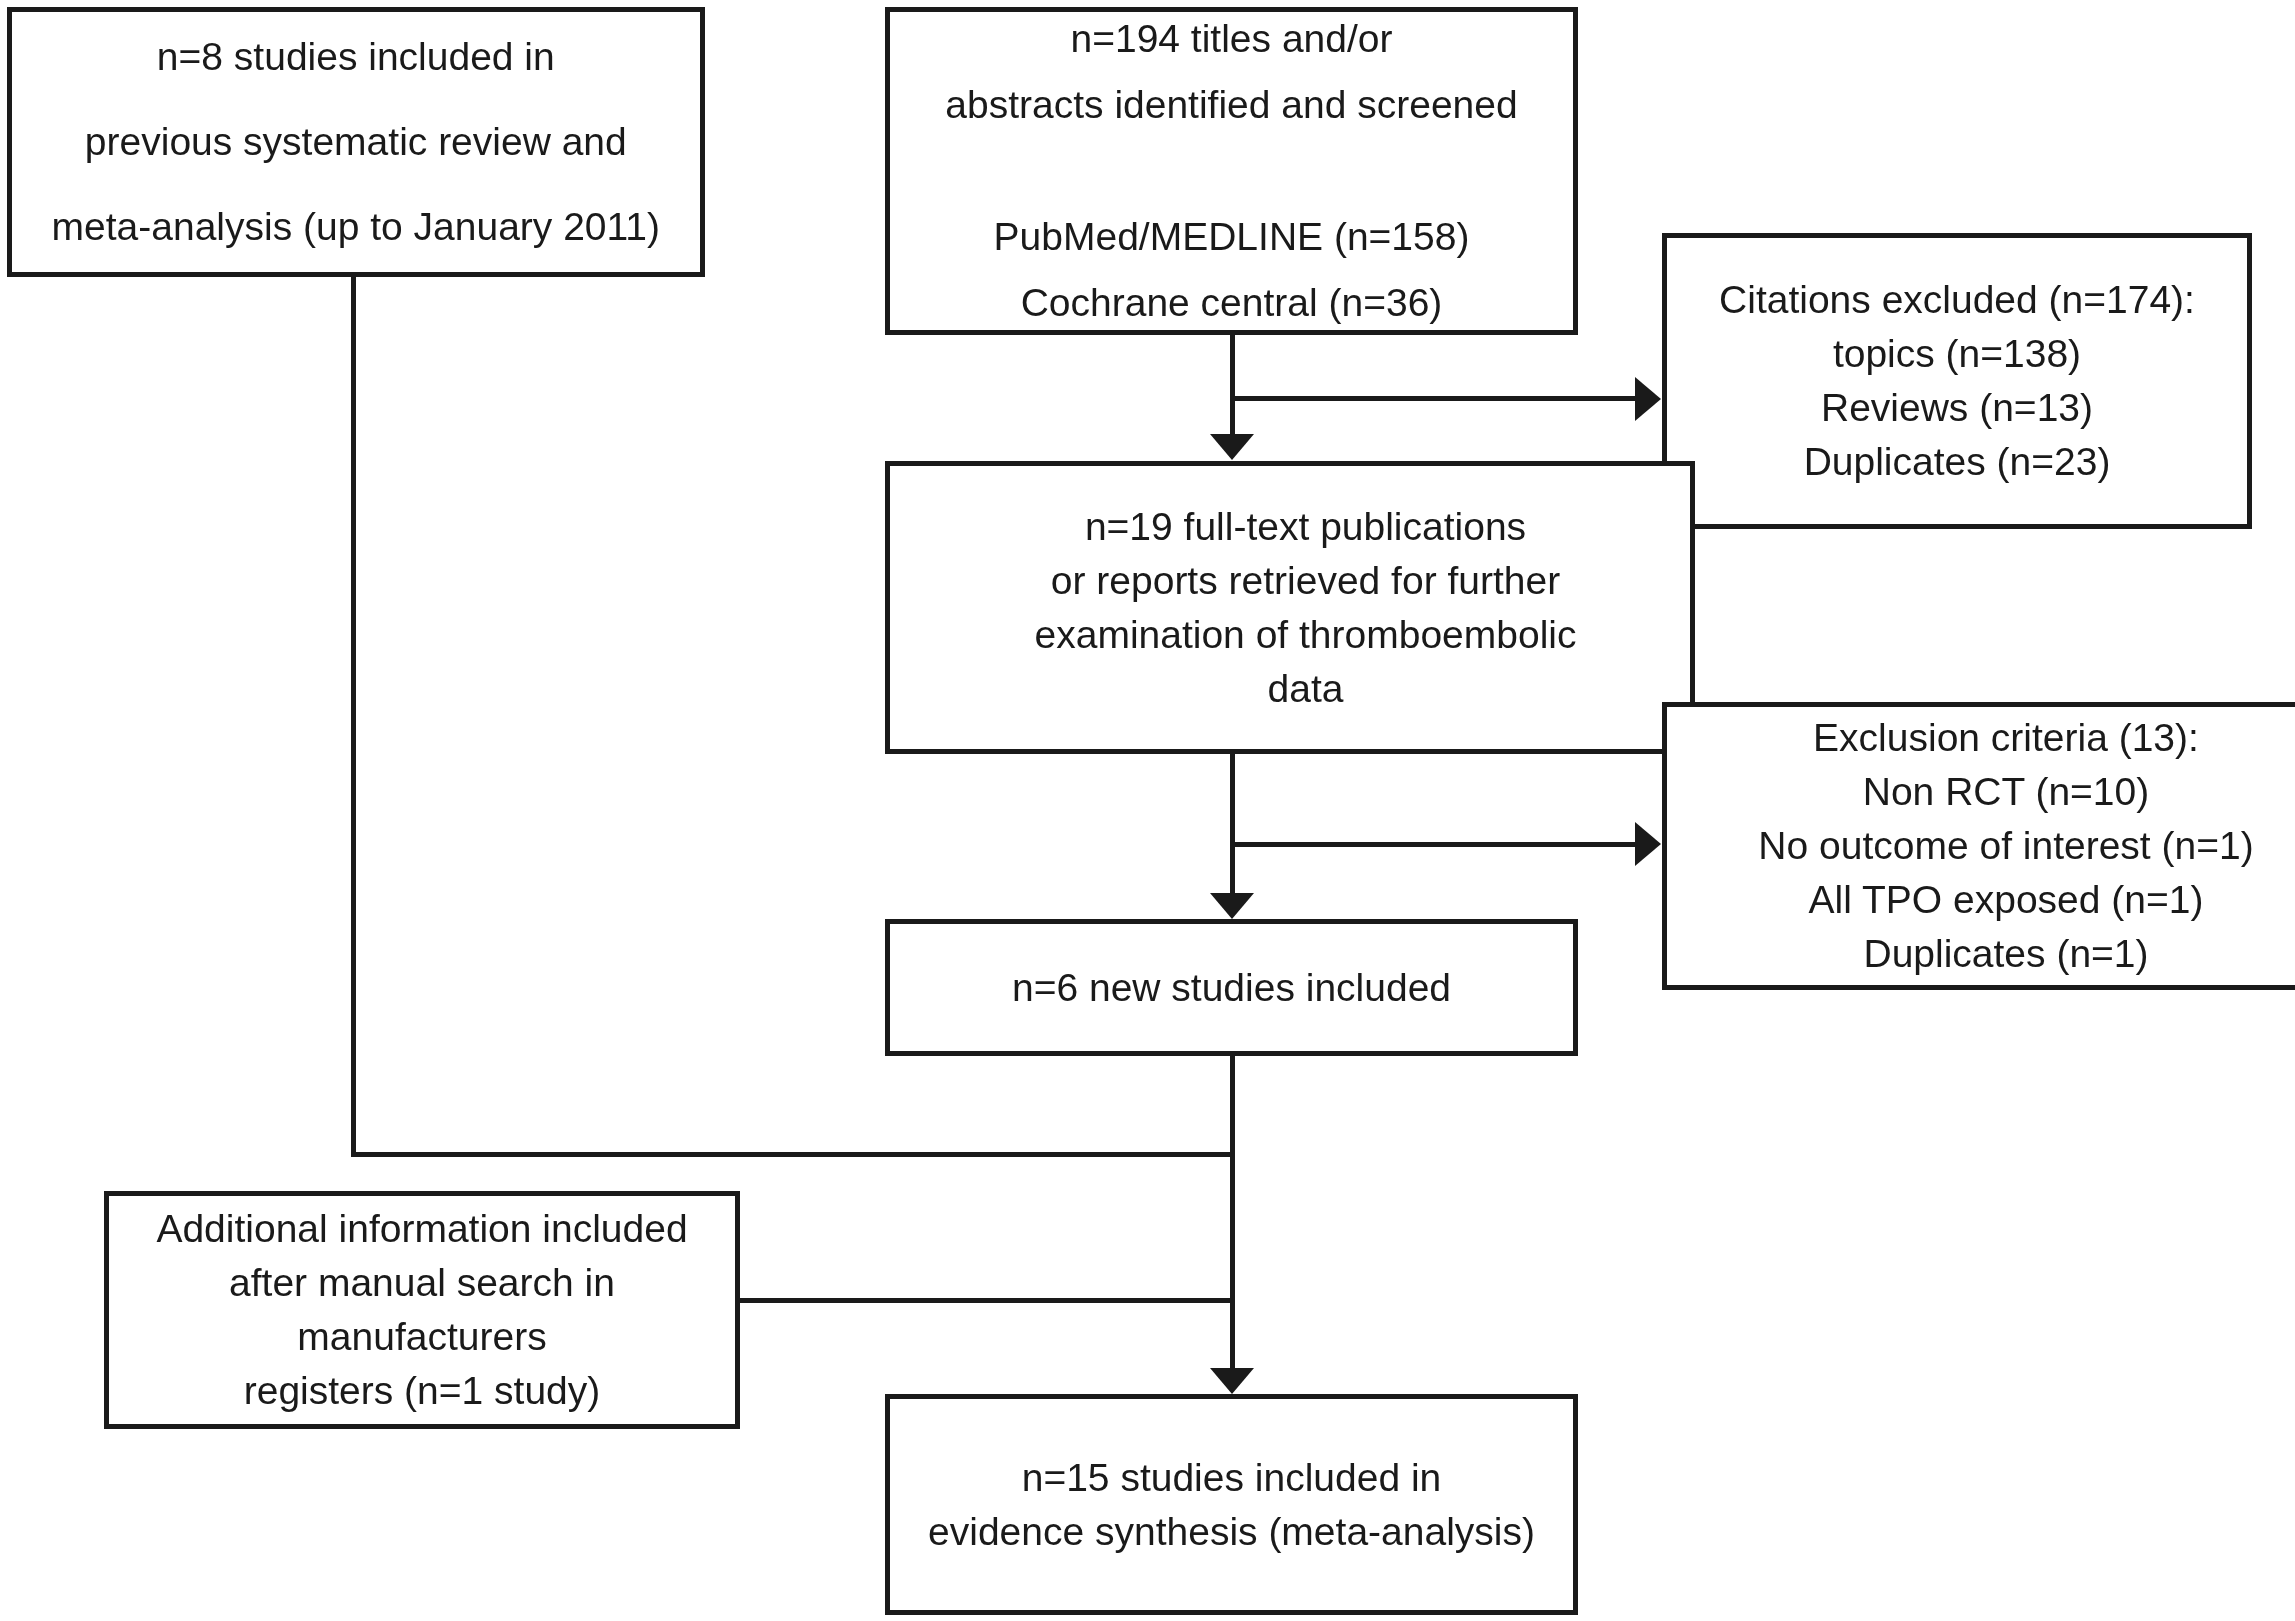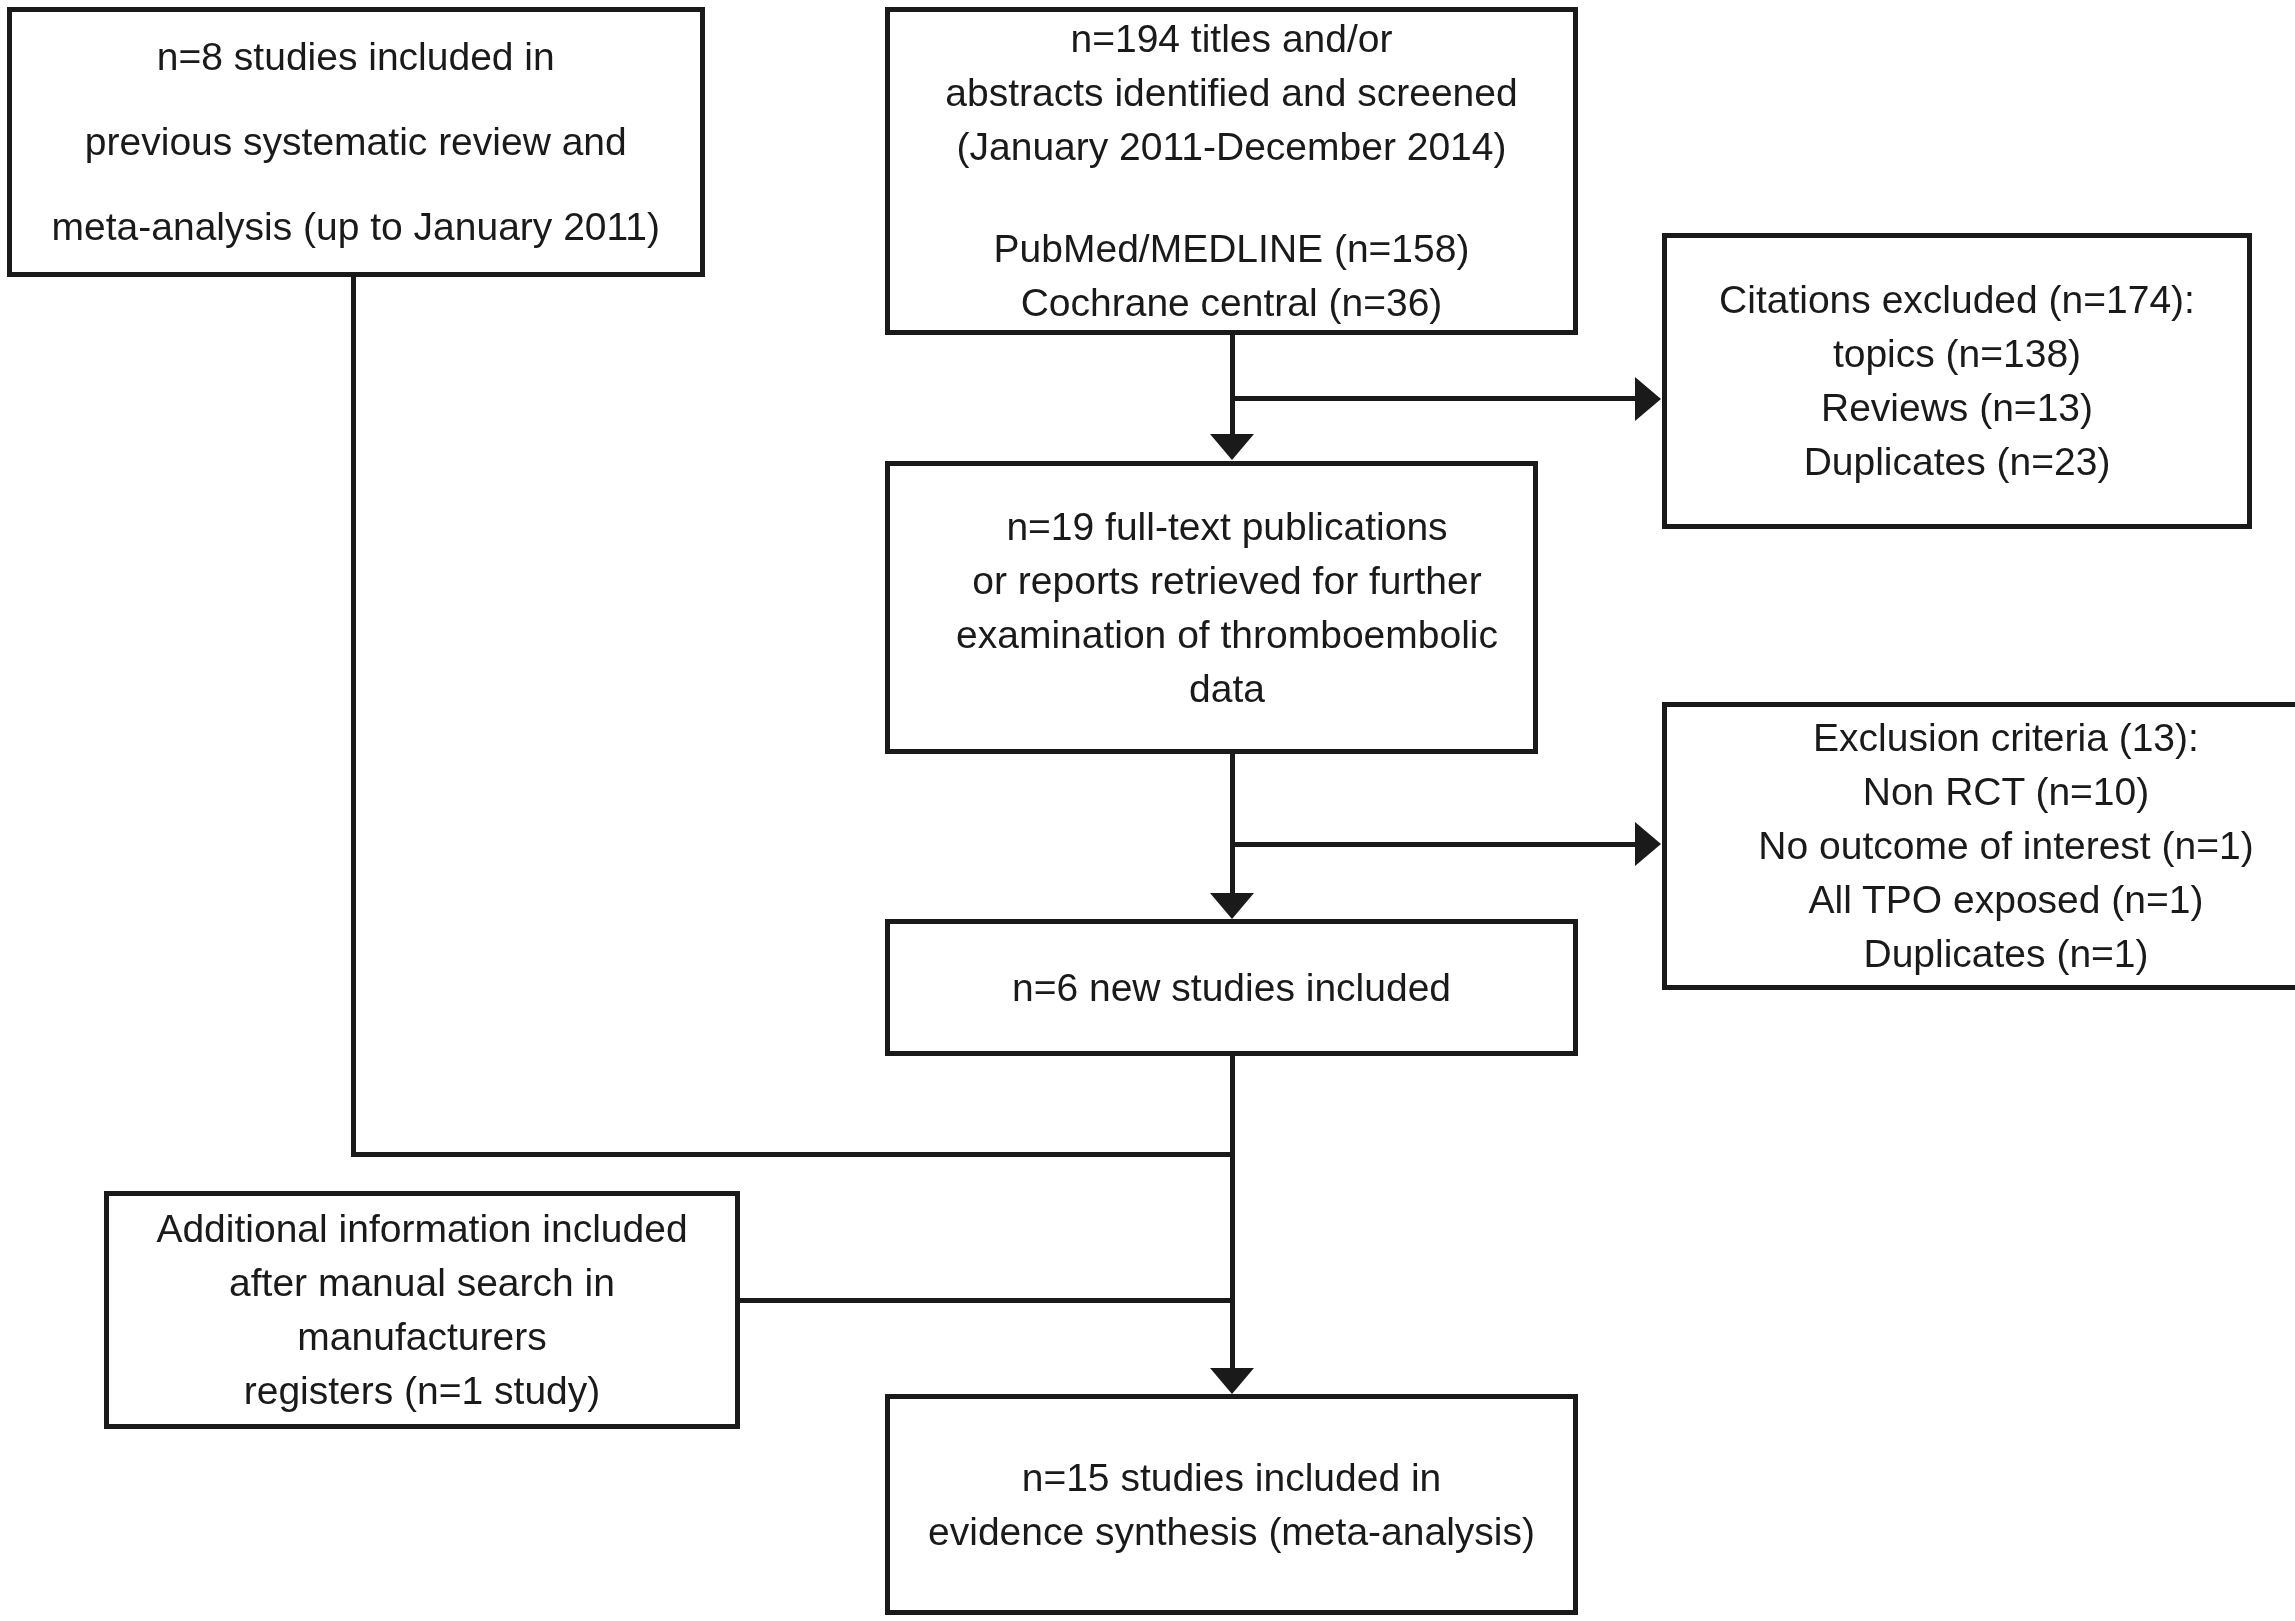--- a/index.html
+++ b/index.html
@@ -45,41 +45,40 @@
     position: absolute;
     width: 0; height: 0;
     border-top: 22px solid transparent;
     border-bottom: 22px solid transparent;
     border-left: 26px solid #1a1a1a;
   }
   
   #box-previous-review    { left: 6.8px;    top: 6.8px;    width: 698px; height: 270px; gap: 31px; }
   #box-titles-screened    { left: 885px; top: 6.8px;    width: 693px; height: 328px; justify-content: space-between; }
   #box-citations-excluded { left: 1662px; top: 233px;  width: 590px; height: 296px; }
-  #box-fulltext-retrieved { left: 885px; top: 461px;  width: 653px; height: 293px; padding-left: 31px; }
+  #box-fulltext-retrieved { left: 885px; top: 461px;  width: 810px; height: 293px; padding-left: 31px; }
   #box-exclusion-criteria { left: 1662px; top: 702px;  width: 688px; height: 288px; }
   #box-new-studies        { left: 885px; top: 919px; width: 693px; height: 137px; }
   #box-manual-search      { left: 104px;  top: 1191px; width: 636px; height: 238px; }
   #box-evidence-synthesis { left: 885px; top: 1394px; width: 693px; height: 221px; }
 </style>
 </head>
 <body>
 
 <div class="canvas">
 
   <div class="node" id="box-previous-review">
     <span>n=8 studies included in</span>
     <span>previous systematic review and</span>
     <span>meta-analysis (up to January 2011)</span>
   </div>
 
   <div class="node" id="box-titles-screened">
     <span>n=194 titles and/or</span>
     <span>abstracts identified and screened</span>
-    <span>(January 2011-December 2014)</span>
     <span class="spacer"></span>
     <span>PubMed/MEDLINE (n=158)</span>
     <span>Cochrane central (n=36)</span>
   </div>
 
   <div class="node" id="box-citations-excluded">
     <span>Citations excluded (n=174):</span>
     <span>topics (n=138)</span>
     <span>Reviews (n=13)</span>
     <span>Duplicates (n=23)</span>

